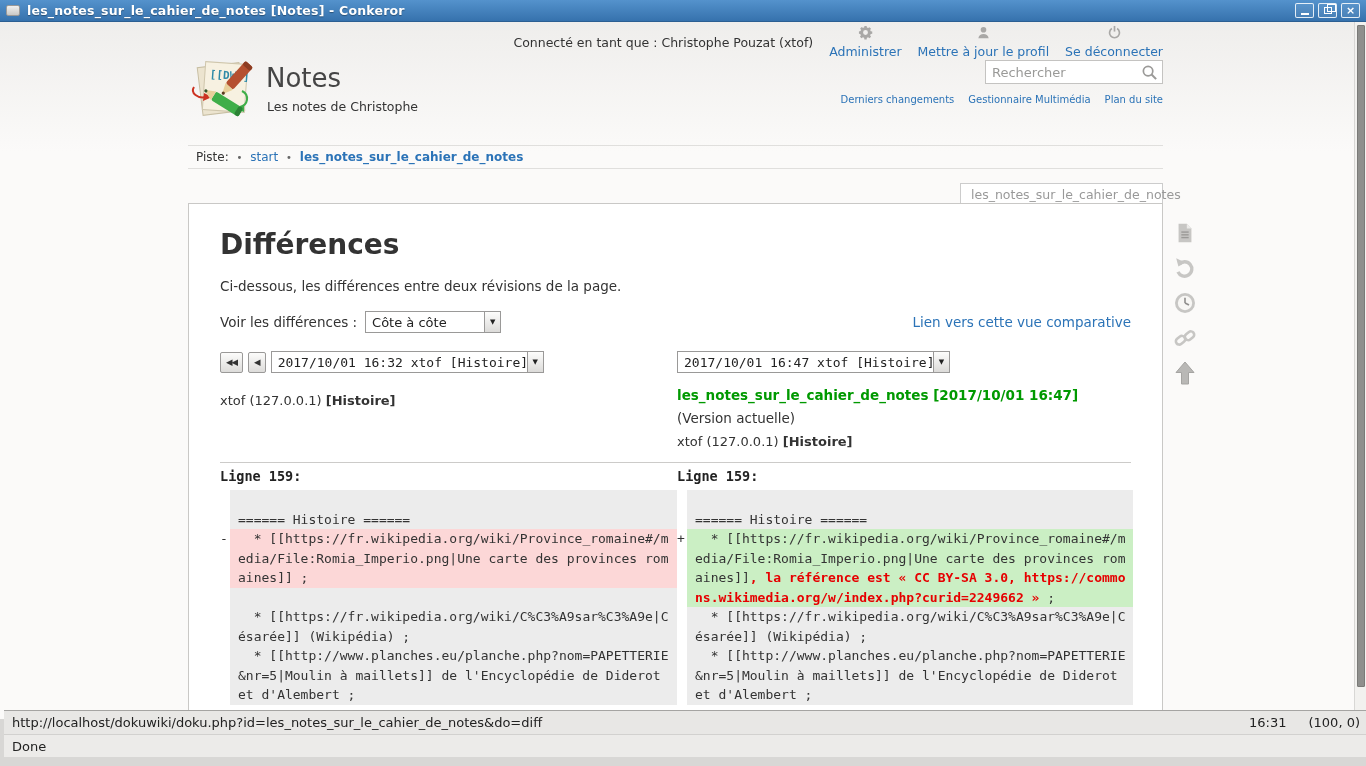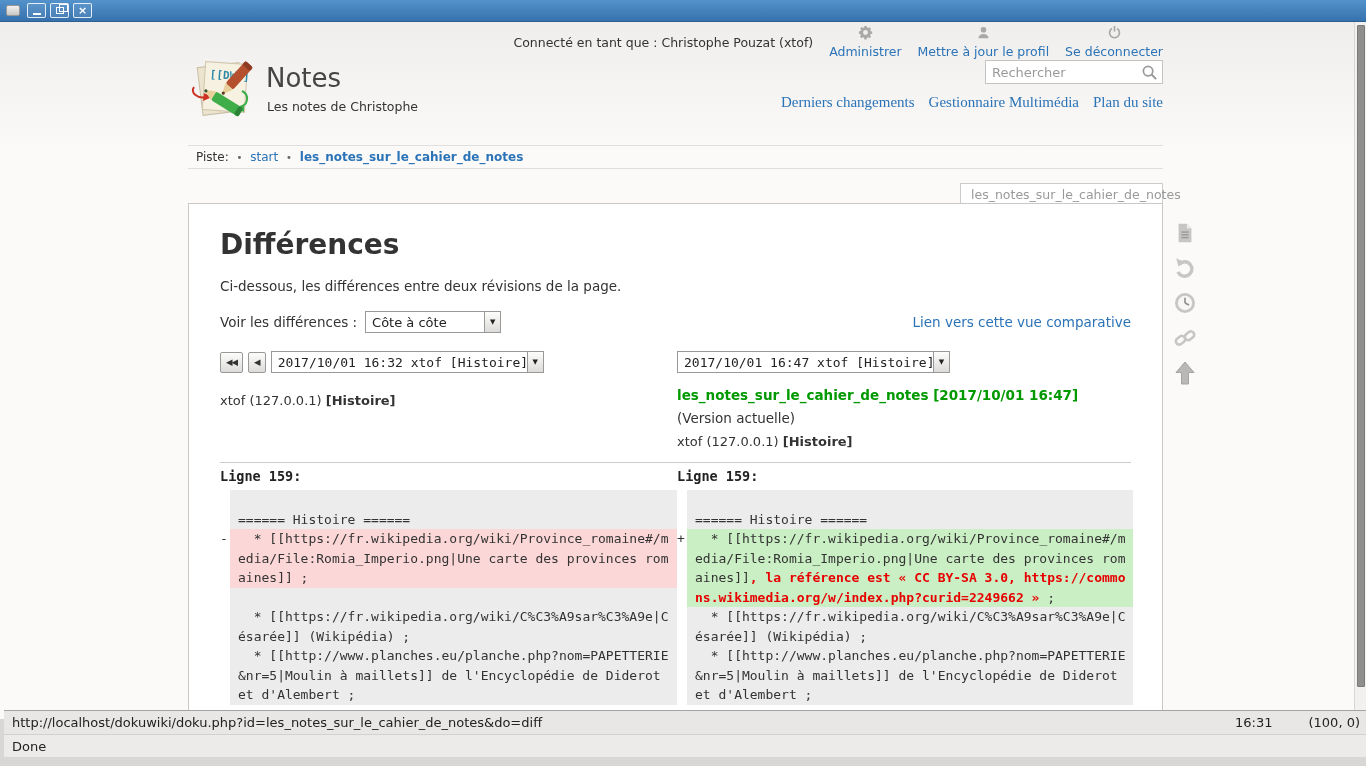--- a/index.html
+++ b/index.html
@@ -42,21 +42,21 @@
   
   .site-header { position:relative; height:82px; margin-top:2px; }
   .logo { position:absolute; left:0; top:0; width:72px; height:66px; cursor:pointer; }
   .site-title { position:absolute; left:78px; top:6px; font-size:26px; color:#454545; cursor:pointer; }
   .site-tagline { position:absolute; left:79px; top:42px; font-size:12.5px; color:#333; }
   .search-wrap { position:absolute; right:0; top:3px; width:178px; height:24px; }
   .search-input { width:100%; height:100%; border:1px solid #c4c3c1; background:#fff;
     font-size:13px; padding:0 26px 0 6px; color:#333; outline:none; font-family:inherit; }
   .search-input::placeholder { color:#9a9a98; }
   .search-icon { position:absolute; right:5px; top:4px; }
-  .quicklinks { position:absolute; right:0; top:37px; display:flex; gap:14px; font-size:15px;font-family:Liberation Serif, serif; }
+  .quicklinks { position:absolute; right:0; top:37px; display:flex; gap:14px; font-size:10px; }
   .quicklinks a { color:#2b73b7; text-decoration:none; cursor:pointer; }
 
   
   .breadcrumb { margin-top:6px; border-top:1px solid #e0dfdd; border-bottom:1px solid #e0dfdd;
     padding:4px 8px; font-size:12px; color:#333; }
   .breadcrumb a { color:#2b73b7; text-decoration:none; cursor:pointer; }
   .breadcrumb .bc-sep { color:#666; padding:0 4px; font-size:10px; }
   .breadcrumb .bc-current { font-weight:bold; }
 
   
@@ -112,29 +112,30 @@
   
   .page-tools { position:absolute; left:1172px; top:198px; display:flex; flex-direction:column;
     gap:9px; }
   .tool-btn { width:26px; height:26px; display:flex; align-items:center; justify-content:center; cursor:pointer; }
 
   
   .statusbar { position:absolute; left:4px; bottom:0; width:1366px; height:56px; }
   .status-url-row { height:24px; background:#e8e7e5; border-top:1px solid #a5a4a2;
     display:flex; align-items:center; font-size:13px; color:#222; padding:0 10px 0 8px; }
   .status-url { flex:1; }
-  .status-right { display:flex; gap:36px; }
+  .status-right { display:flex; gap:22px; }
   .status-msg-row { height:23px; background:#eceBe9; border-top:1px solid #d2d1cf;
     display:flex; align-items:center; font-size:13px; color:#222; padding-left:8px; }
 </style>
 </head>
 <body>
 
 <div class="titlebar">
   <div class="win-icon"></div>
+  <div class="titlebar-text">les_notes_sur_le_cahier_de_notes [Notes] - Conkeror</div>
   <div class="win-controls">
     <div class="win-btn">
         <div class="g-min"></div>
       </div>
     <div class="win-btn">
         <div class="g-rest"></div>
       </div>
     <div class="win-btn">
         <span>×</span>
       </div>

